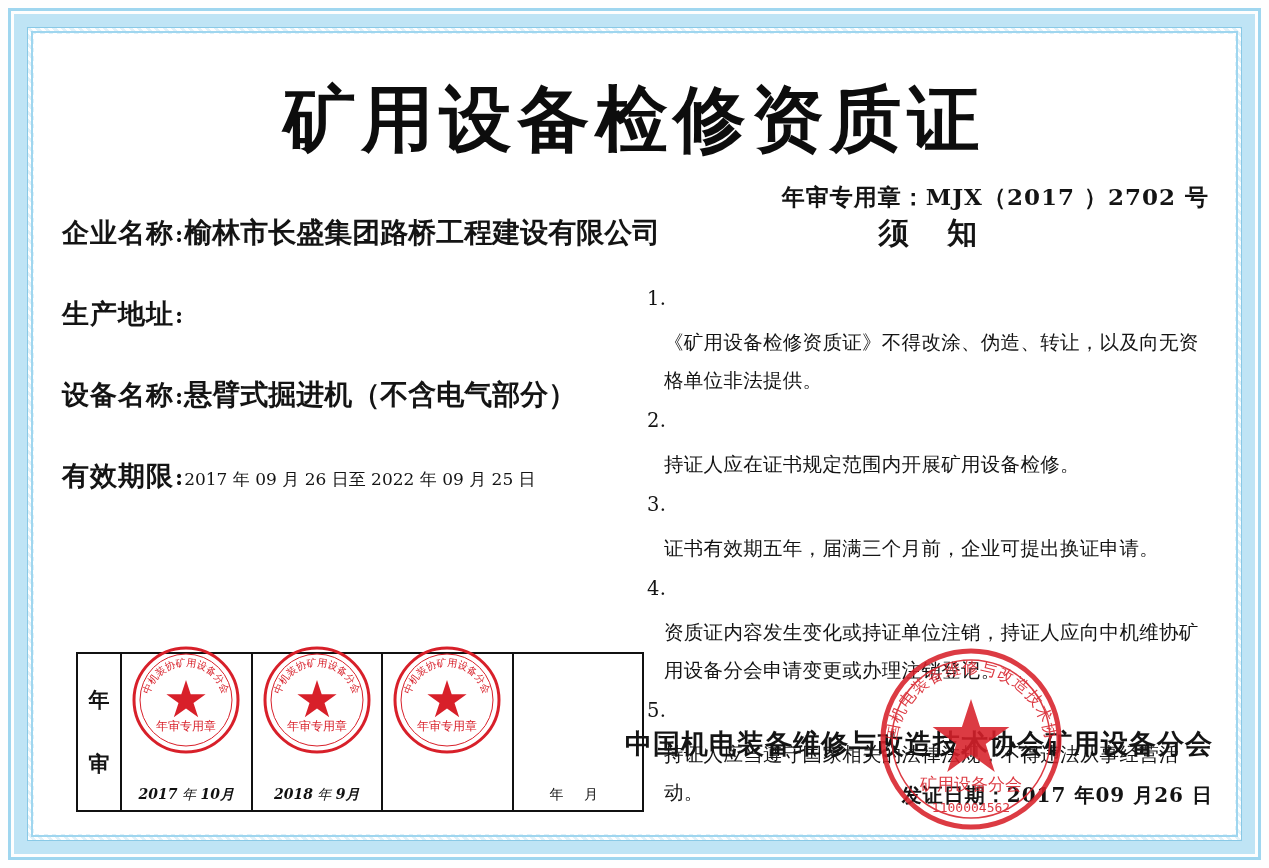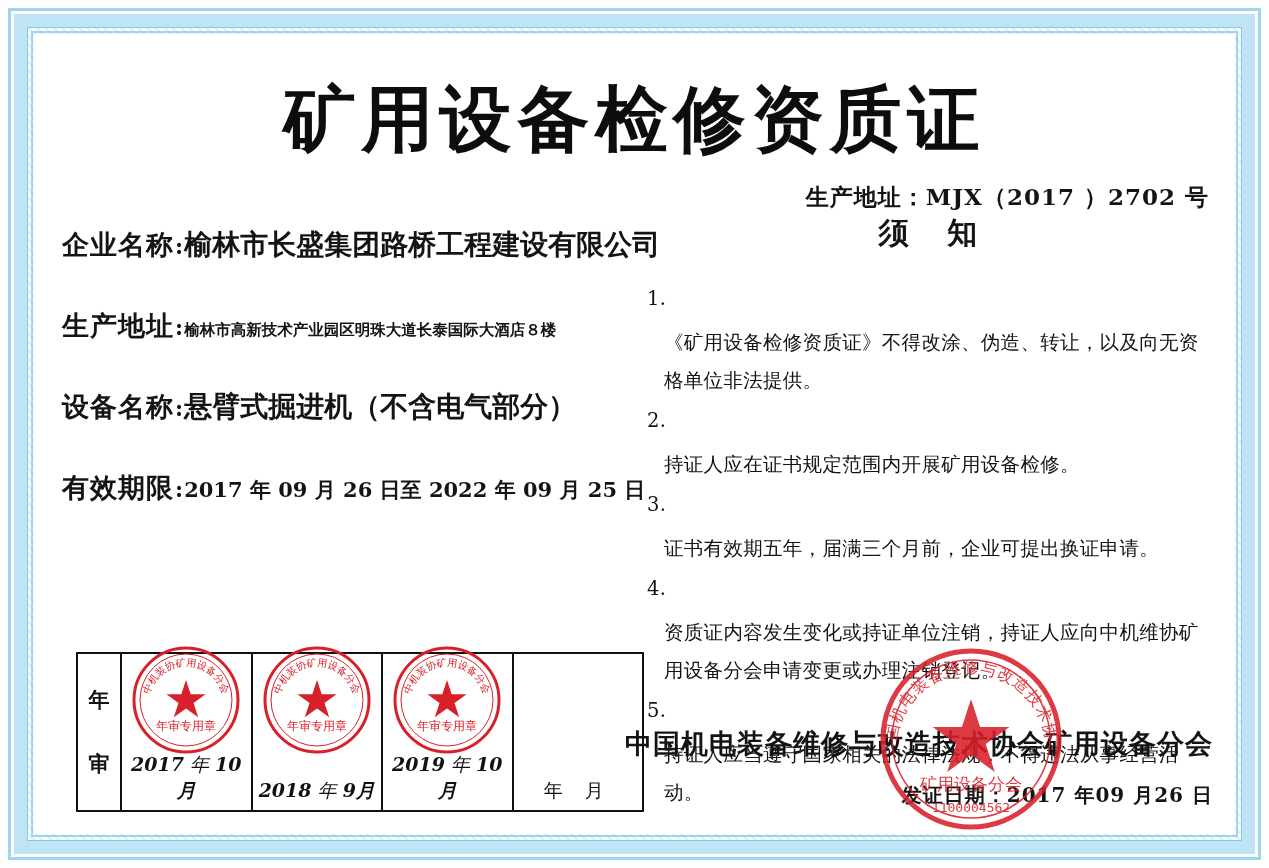--- a/index.html
+++ b/index.html
@@ -70,21 +70,21 @@
     font-size: 72px;
     font-weight: 700;
     letter-spacing: 6px;
     color: #0d0d0d;
   }
 
   
   .left-col {
     position: absolute;
     left: 28px;
-    top: 192px;
+    top: 180px;
     width: 610px;
   }
   .field {
     margin-bottom: 44px;
     display: flex;
     align-items: baseline;
   }
   .field-label {
     font-size: 27px;
     font-weight: 700;
@@ -104,22 +104,22 @@
   }
   .field-value.small {
     font-size: 15.5px;
     font-weight: 700;
   }
   .field-value.medium {
     font-size: 28px;
     font-weight: 700;
   }
   .field-value.date {
-    font-size: 21px;
-    font-weight: 700;
+    font-size: 17px;
+    font-weight: 400;
   }
 
   
   .annual-table {
     position: absolute;
     left: 42px;
     top: 618px;
     width: 568px;
     height: 160px;
     border: 2px solid #111;
@@ -150,21 +150,21 @@
     top: 46px;
     transform: translate(-50%, -50%);
     width: 112px;
     height: 112px;
   }
   .cell-date {
     position: absolute;
     bottom: 6px;
     left: 0; right: 0;
     text-align: center;
-    font-size: 19px;
+    font-size: 14px;
     color: #111;
     font-family: "DejaVu Serif", "Liberation Serif", serif;
     font-style: italic;
   }
   .cell-date .pen {
     font-style: italic;
     font-weight: 600;
   }
   .cell-date.empty {
     font-style: normal;
@@ -266,21 +266,20 @@
 
       <div class="field">
         <span class="field-label">企业名称</span>
         <span class="field-colon">:</span>
         <span class="field-value medium">榆林市长盛集团路桥工程建设有限公司</span>
       </div>
 
       <div class="field">
         <span class="field-label">生产地址</span>
         <span class="field-colon">:</span>
-        <span class="field-value small">榆林市高新技术产业园区明珠大道长泰国际大酒店８楼</span>
       </div>
 
       <div class="field">
         <span class="field-label">设备名称</span>
         <span class="field-colon">:</span>
         <span class="field-value medium">悬臂式掘进机（不含电气部分）</span>
       </div>
 
       <div class="field">
         <span class="field-label">有效期限</span>
@@ -342,38 +341,33 @@
             <circle cx="56" cy="56" r="52" fill="none" stroke="#d8202a" stroke-width="3"></circle>
             <circle cx="56" cy="56" r="46" fill="none" stroke="#d8202a" stroke-width="1"></circle>
             <polygon points="56,36 60.7,50.2 75.6,50.2 63.5,59.0 68.2,73.2 56,64.4 43.8,73.2 48.5,59.0 36.4,50.2 51.3,50.2" fill="#d8202a"></polygon>
             <path id="arcA3" d="M 18 60 A 38 38 0 0 1 94 60" fill="none"></path>
             <text font-size="10" fill="#d8202a" font-family="'DejaVu Serif',serif">
               <textPath href="#arcA3" startOffset="50%" text-anchor="middle">中机装协矿用设备分会</textPath>
             </text>
             <text x="56" y="86" font-size="12" fill="#d8202a" text-anchor="middle" font-family="'DejaVu Serif',serif">年审专用章</text>
           </svg>
         </div>
-        <div class="cell-date">
-          <span class="pen">2019</span>
-          <span>年</span>
-          <span class="pen">10月</span>
-        </div>
       </div>
 
       <div class="annual-cell">
         <div class="cell-date empty">
           <span>年</span>
           <span>月</span>
         </div>
       </div>
     </div>
 
     <div class="right-col">
       <div class="cert-no">
-        <span>生产地址：</span><span>MJX（2017 ）2702  号</span>
+        <span>年审专用章：</span><span>MJX（2017 ）2702  号</span>
       </div>
 
       <div class="notice-title">须  知</div>
 
       <div class="notice-list">
         <div class="notice-item">
           <span class="notice-num">1.</span>
           <span class="notice-text">《矿用设备检修资质证》不得改涂、伪造、转让，以及向无资格单位非法提供。</span>
         </div>
         <div class="notice-item">

